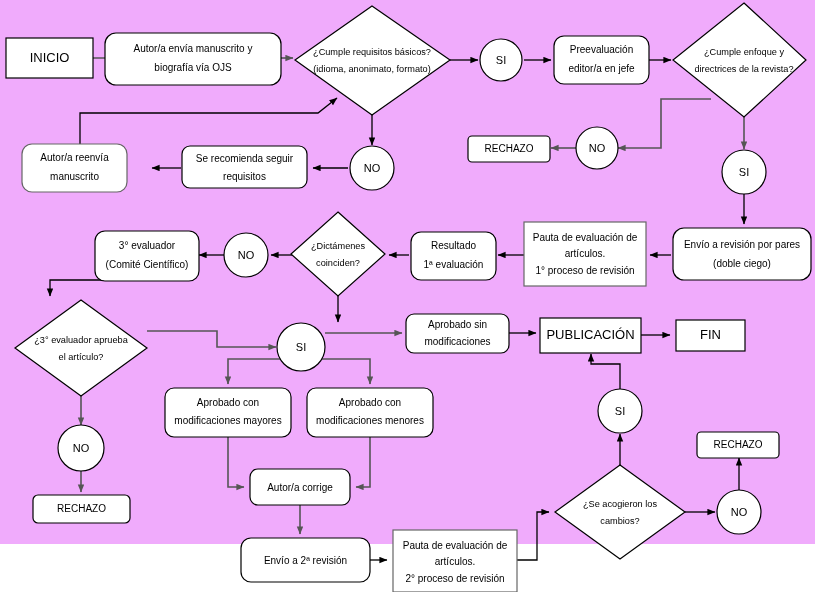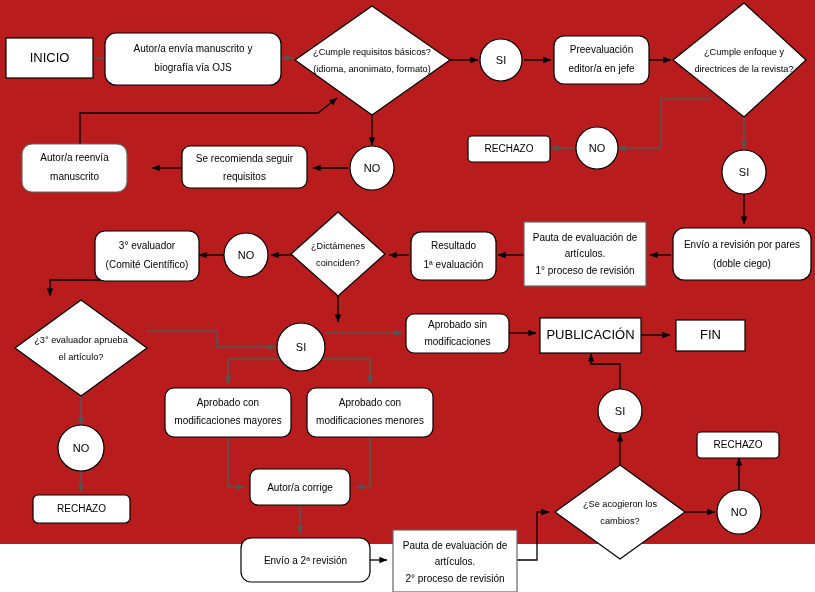--- a/index.html
+++ b/index.html
@@ -10,21 +10,21 @@
   body {
     font-family: "Liberation Sans", sans-serif;
     width: 815px;
     height: 592px;
     overflow: hidden;
   }
   #flow-root {
     position: relative;
     width: 815px;
     height: 544px;
-    background: #b91c1c;
+    background: #f0abfc;
   }
   svg.flow {
     position: absolute;
     top: 0; left: 0;
     width: 815px;
     height: 592px;
   }
   .node-label {
     font-family: "Liberation Sans", sans-serif;
     font-size: 10px;

